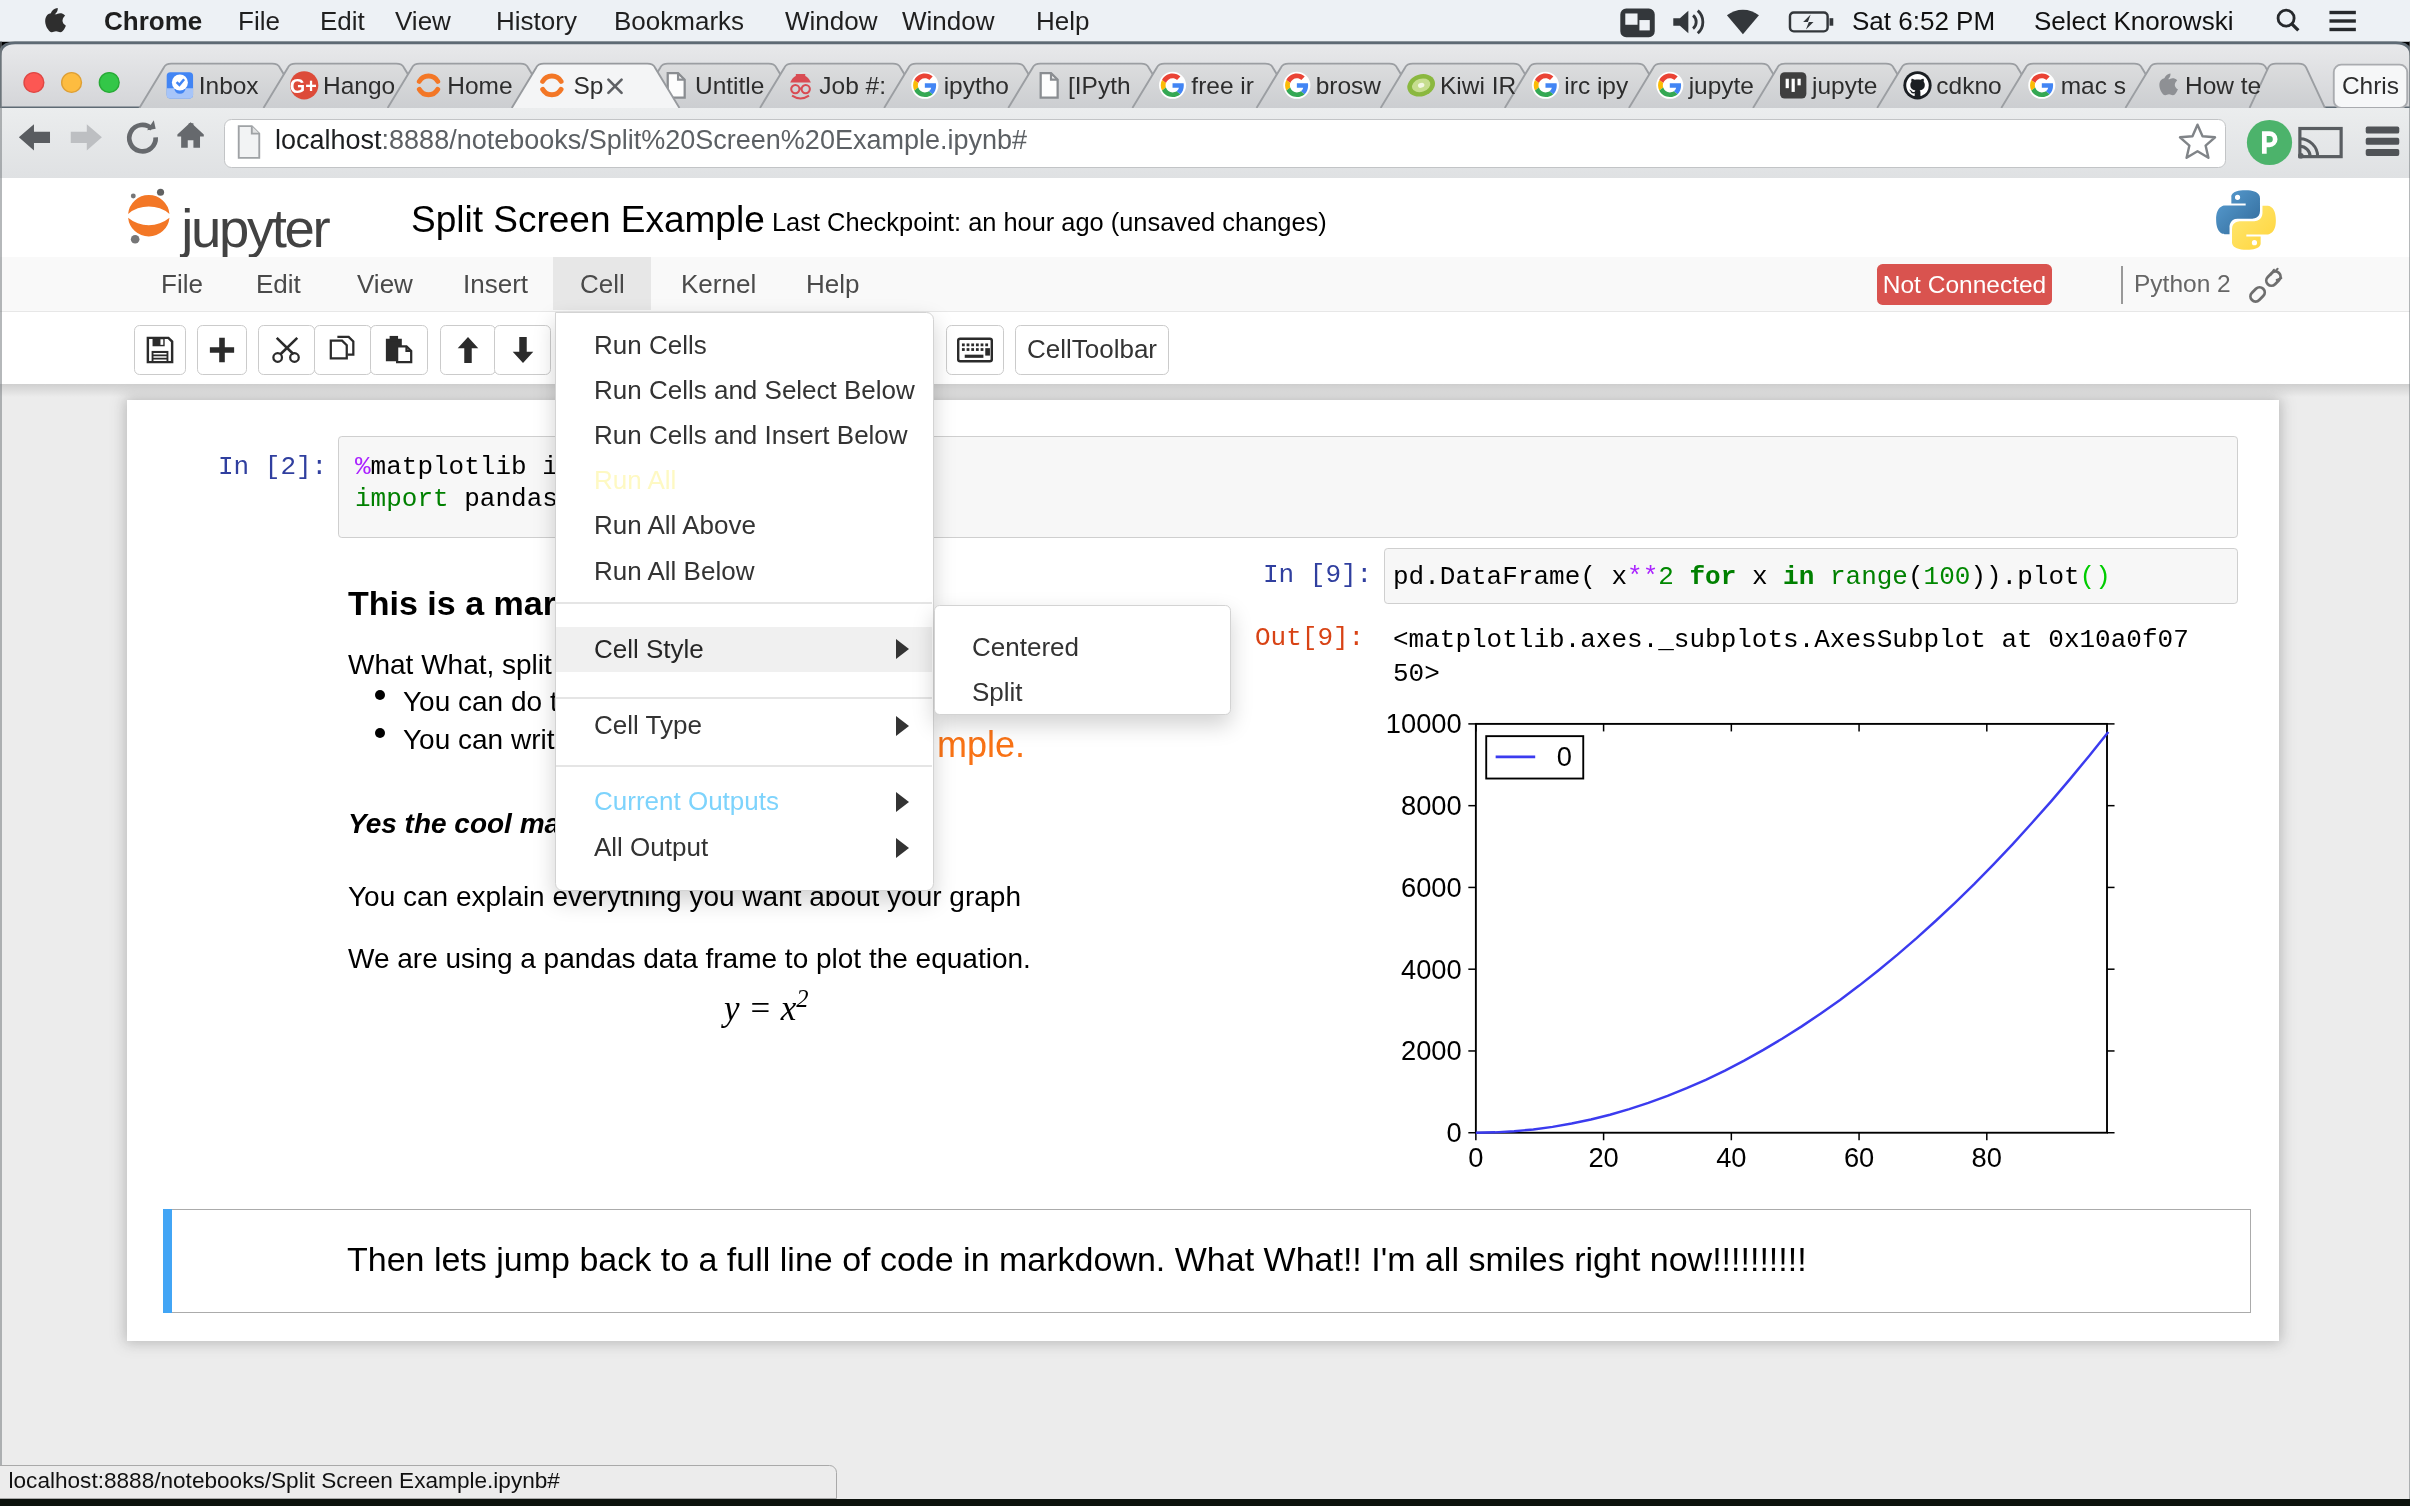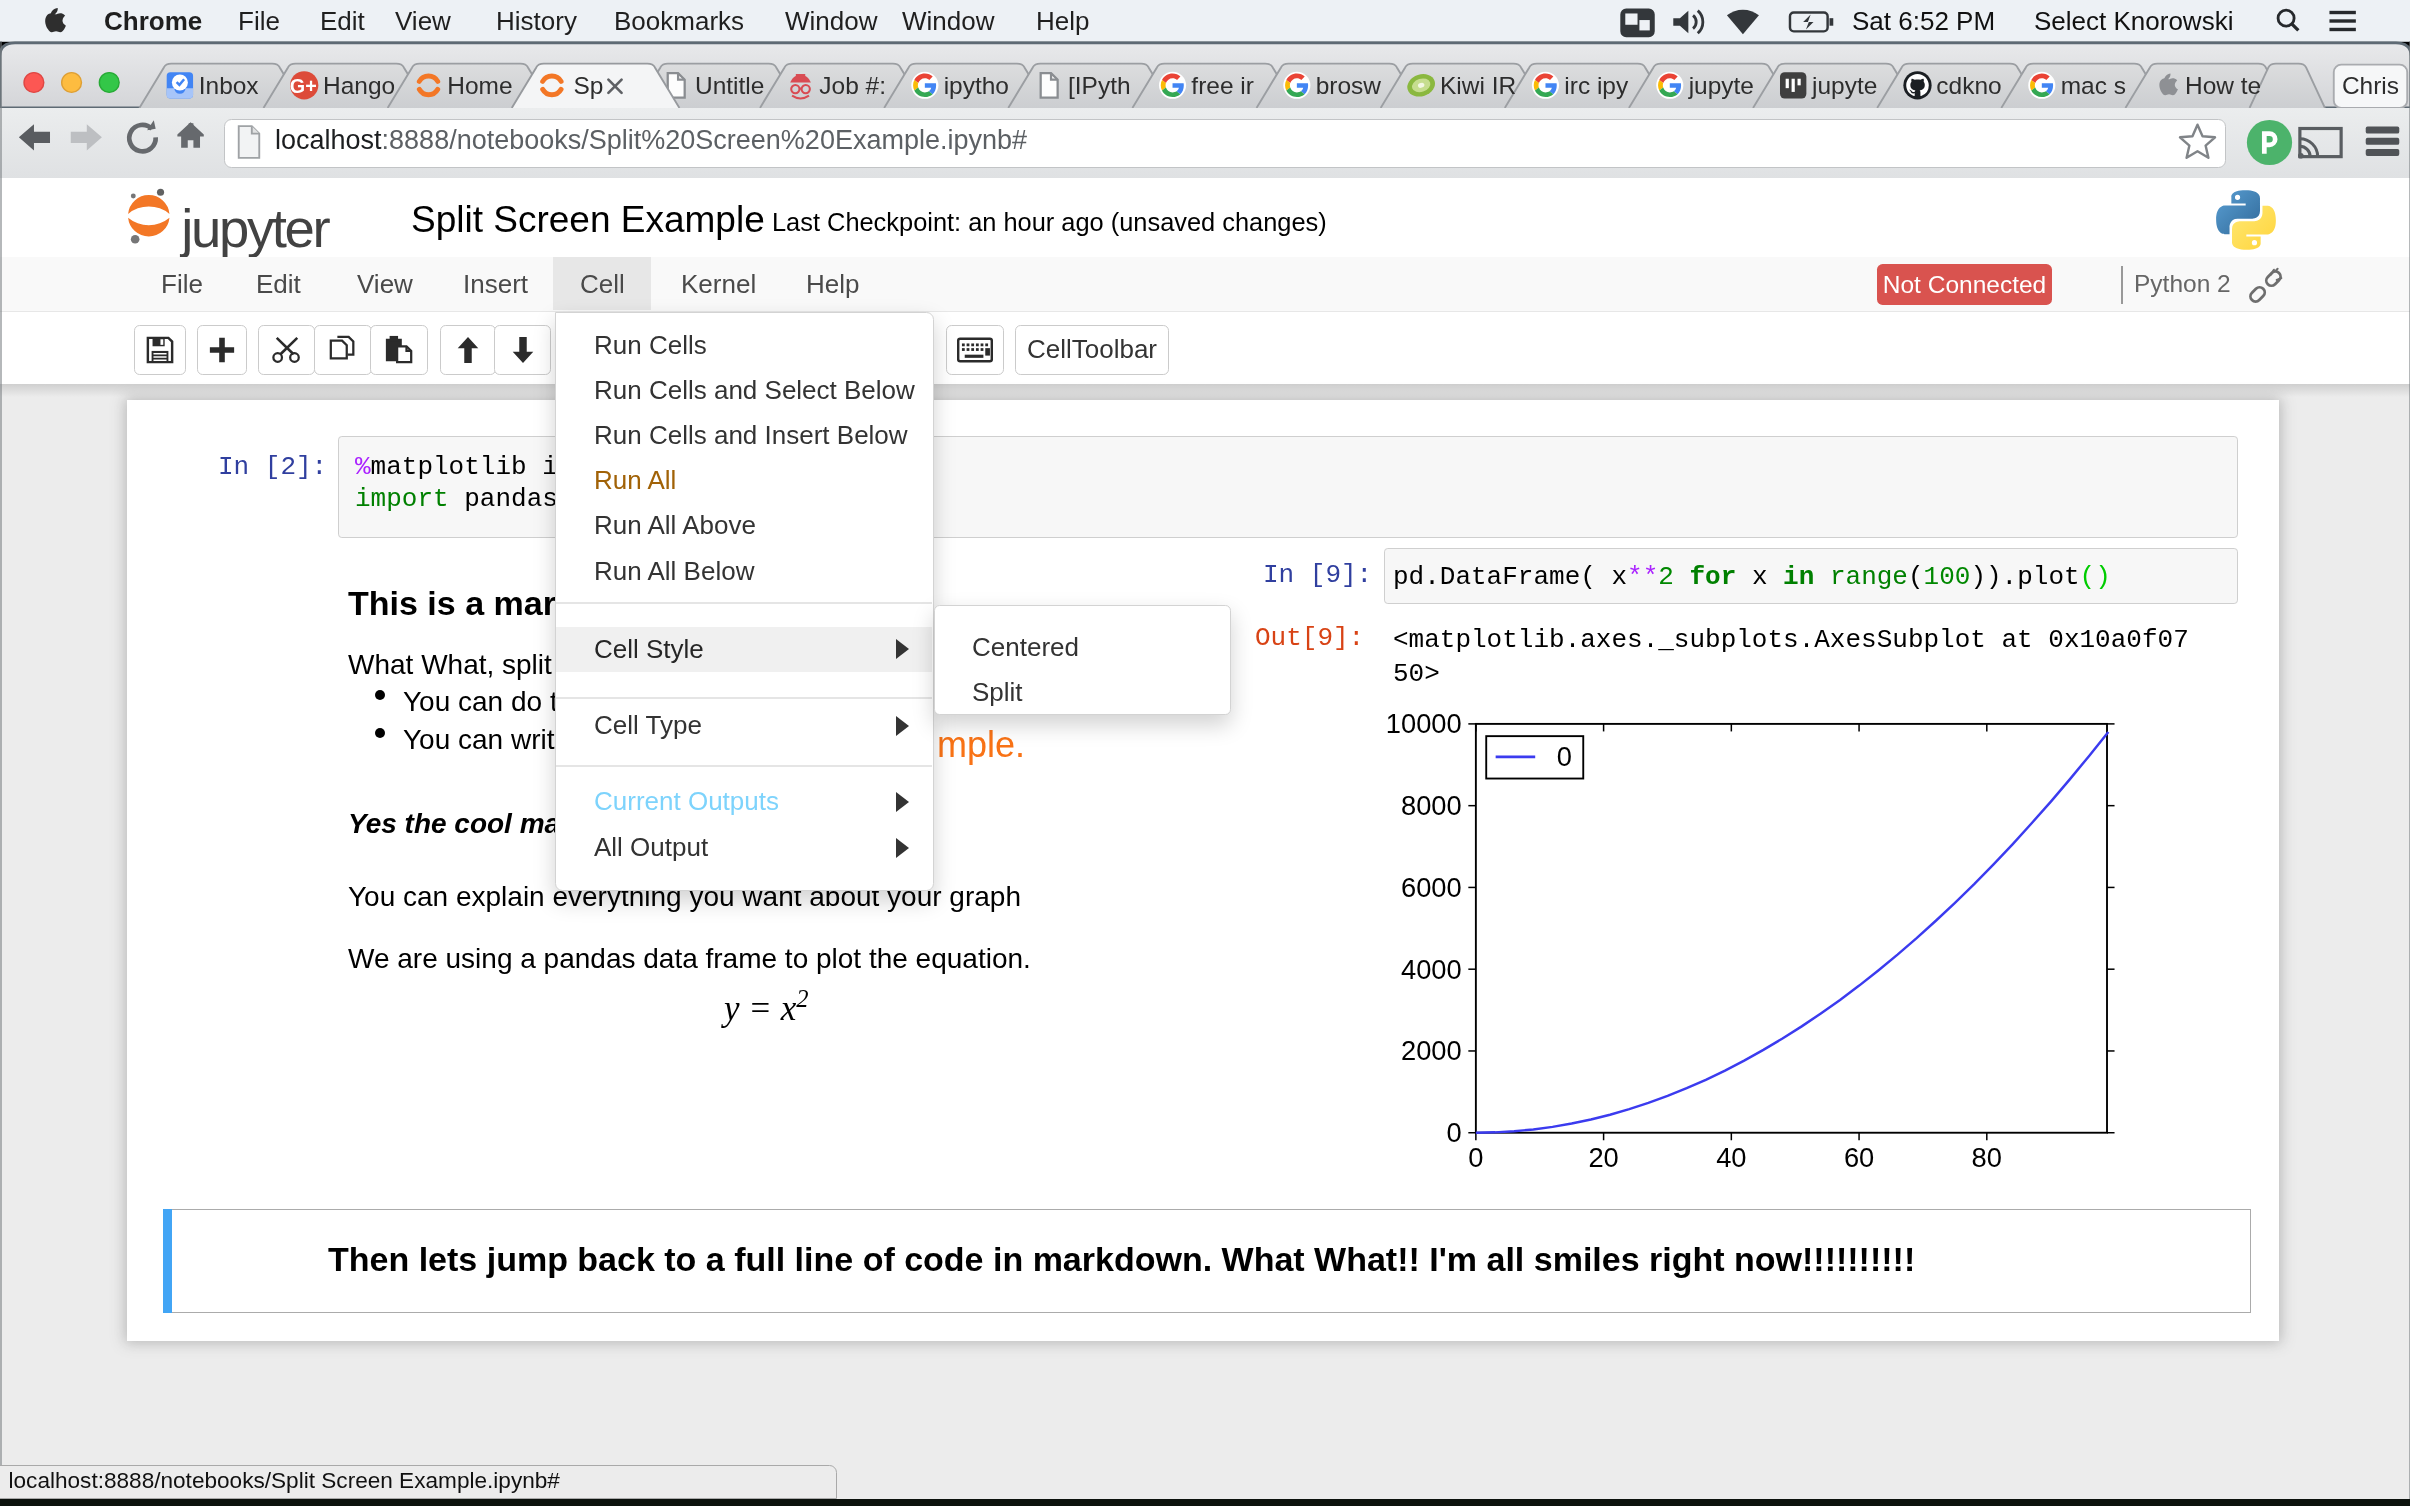--- a/index.html
+++ b/index.html
@@ -482,26 +482,26 @@
     <line x1="77" y1="19" x2="69" y2="19" stroke="#000" stroke-width="1.6"></line>
     <line x1="747" y1="19" x2="755" y2="19" stroke="#000" stroke-width="1.6"></line>
     <text x="62" y="29" text-anchor="end" font-size="29" font-family="Liberation Sans" fill="#000">10000</text>
     <polyline points="77,453 97.3,452.6 117.7,451.4 138,449.5 158.4,446.8 178.7,443.2 199.1,438.9 219.4,433.9 239.8,428 260.1,421.4 280.5,413.9 300.8,405.7 321.1,396.8 341.5,387 361.8,376.4 382.2,365.1 402.5,353 422.9,340.1 443.2,326.4 463.6,312 483.9,296.8 504.2,280.7 524.6,263.9 544.9,246.4 565.3,228 585.6,208.9 606,189 626.3,168.3 646.7,146.8 667,124.5 687.4,101.5 707.7,77.6 728,53 748.4,27.6" fill="none" stroke="#3b3bef" stroke-width="2.6"></polyline>
     <rect x="88" y="32" width="103" height="45" fill="#fff" stroke="#000" stroke-width="2"></rect>
     <line x1="98" y1="54" x2="140" y2="54" stroke="#3b3bef" stroke-width="3"></line>
     <text x="163" y="64" font-size="29" font-family="Liberation Sans" fill="#000">0</text>
   </svg>
 <div style="position:absolute;left:163px;top:1209px;width:2088px;height:104px;background:#fff;border:1.9px solid #ababab;border-left:none;box-sizing:border-box"></div>
 <div style="position:absolute;left:163px;top:1209px;width:9.4px;height:104px;background:#42A5F5"></div>
-<div style="position:absolute;left:328px;top:1240px;font-size:34px;font-weight:bold;color:#000">Then lets jump back to a full line of code in markdown. What What!! I'm all smiles right now!!!!!!!!!!</div>
+<div style="position:absolute;left:347px;top:1240px;font-size:34px;font-weight:normal;color:#000">Then lets jump back to a full line of code in markdown. What What!! I'm all smiles right now!!!!!!!!!!</div>
 <div style="position:absolute;left:555px;top:312px;width:379px;height:579px;background:#fff;border:1.9px solid #d3d3d3;border-radius:7.5px;border-top-left-radius:0;box-sizing:border-box;box-shadow:0 9.4px 22.6px rgba(0,0,0,0.18)"></div>
 <div style="position:absolute;left:594px;top:330px;font-size:26px;color:#333">Run Cells</div>
 <div style="position:absolute;left:594px;top:375px;font-size:26px;color:#333">Run Cells and Select Below</div>
 <div style="position:absolute;left:594px;top:420px;font-size:26px;color:#333">Run Cells and Insert Below</div>
-<div style="position:absolute;left:594px;top:465px;font-size:26px;color:#a16207">Run All</div>
+<div style="position:absolute;left:594px;top:465px;font-size:26px;color:#fef9c3">Run All</div>
 <div style="position:absolute;left:594px;top:510px;font-size:26px;color:#333">Run All Above</div>
 <div style="position:absolute;left:594px;top:556px;font-size:26px;color:#333">Run All Below</div>
 <div style="position:absolute;left:556px;top:602px;width:376px;height:1.9px;background:#e5e5e5"></div>
 <div style="position:absolute;left:556px;top:627px;width:376px;height:45px;background:#f0f0f0"></div>
 <div style="position:absolute;left:594px;top:634px;font-size:26px;color:#262626">Cell Style</div>
 <div style="position:absolute;left:594px;top:710px;font-size:26px;color:#333">Cell Type</div>
 <div style="position:absolute;left:556px;top:697px;width:376px;height:1.9px;background:#e5e5e5"></div>
 <div style="position:absolute;left:556px;top:765px;width:376px;height:1.9px;background:#e5e5e5"></div>
 <div style="position:absolute;left:594px;top:786px;font-size:26px;color:#7dd3fc">Current Outputs</div>
 <div style="position:absolute;left:594px;top:832px;font-size:26px;color:#333">All Output</div>

